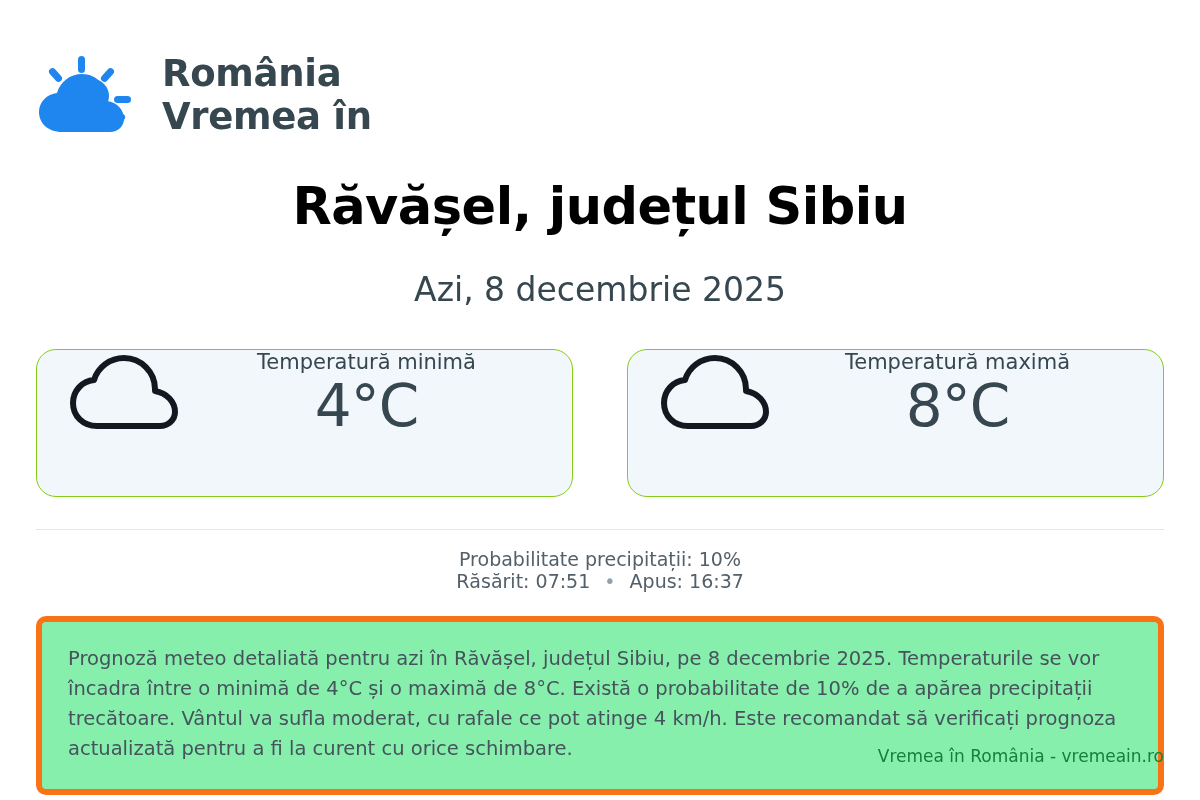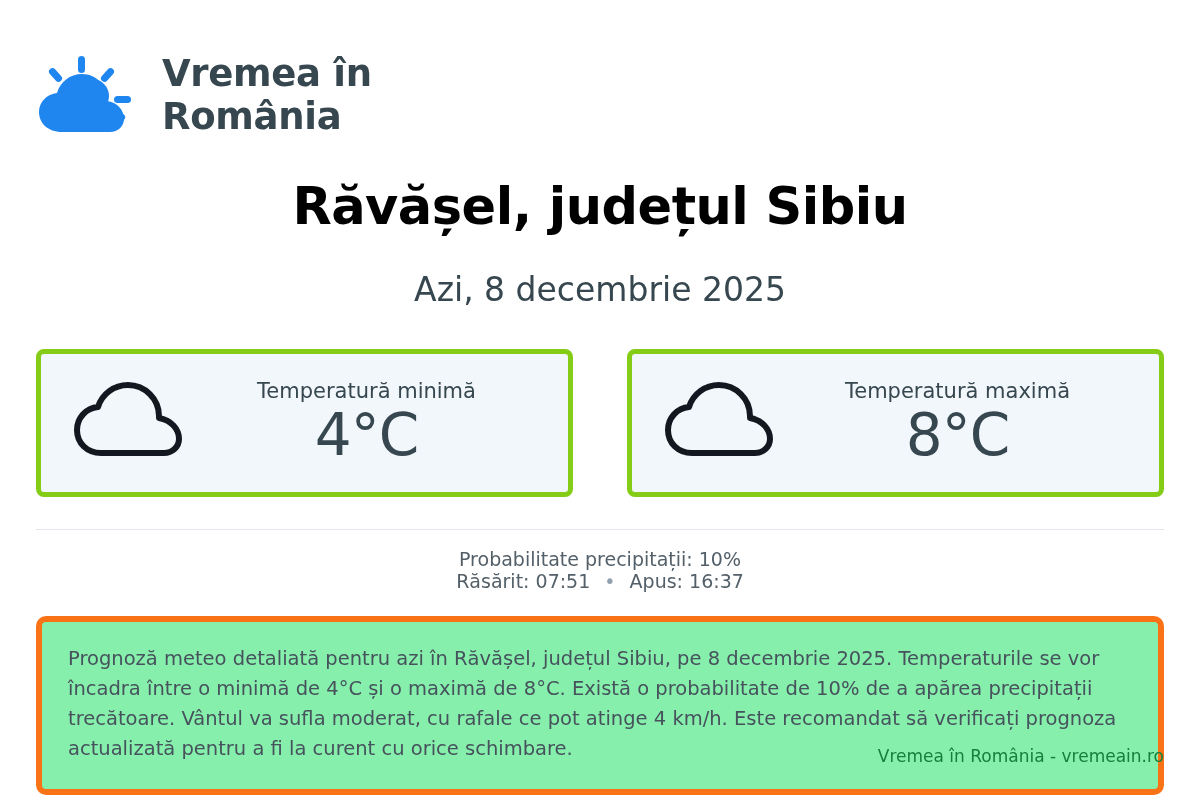--- a/index.html
+++ b/index.html
@@ -59,24 +59,24 @@
   
   .cards {
     display: flex;
     gap: 54px;
     margin-top: 40px;
   }
   .card {
     flex: 1 1 0;
     height: 148px;
     background: #f2f7fc;
-    border: 5px solid #84cc16;
-    border-radius: 8px;
-    display: flex;
-    align-items: center;
+    border: 1px solid #84cc16;
+    border-radius: 20px;
+    display: flex;
+    align-items: flex-start;
     padding: 0 28px;
   }
   .card-icon {
     width: 120px;
     height: 92px;
     flex: 0 0 auto;
   }
   .card-body {
     flex: 1 1 auto;
     text-align: center;
@@ -145,22 +145,22 @@
           <rect x="68" y="13" width="7" height="16" rx="3.5" transform="rotate(42 71.5 21)"></rect>
           <rect x="16" y="13" width="7" height="16" rx="3.5" transform="rotate(-42 19.5 21)"></rect>
           <rect x="78" y="42" width="17" height="7" rx="3.5"></rect>
           <rect x="74" y="57" width="16" height="7" rx="3.5" transform="rotate(38 82 60.5)"></rect>
           <circle cx="56" cy="42" r="17"></circle>
           <path d="M26 78 C12 78 3 69 3 58 C3 48 11 40 21 39 C24 28 34 20 46 20 C60 20 71 31 71 45 L71 47 C81 48 88 56 88 65 C88 72 82 78 74 78 Z"></path>
         </g>
       </svg>
     </span>
     <div class="brand-title">
+      <div>România</div>
       <div>Vremea în</div>
-      <div>România</div>
     </div>
   </div>
 
   <h1 class="location-title">Răvășel, județul Sibiu</h1>
   <div class="date-subtitle">Azi, 8 decembrie 2025</div>
 
   <div class="cards">
 
     <div class="card">
       <span class="card-icon">

